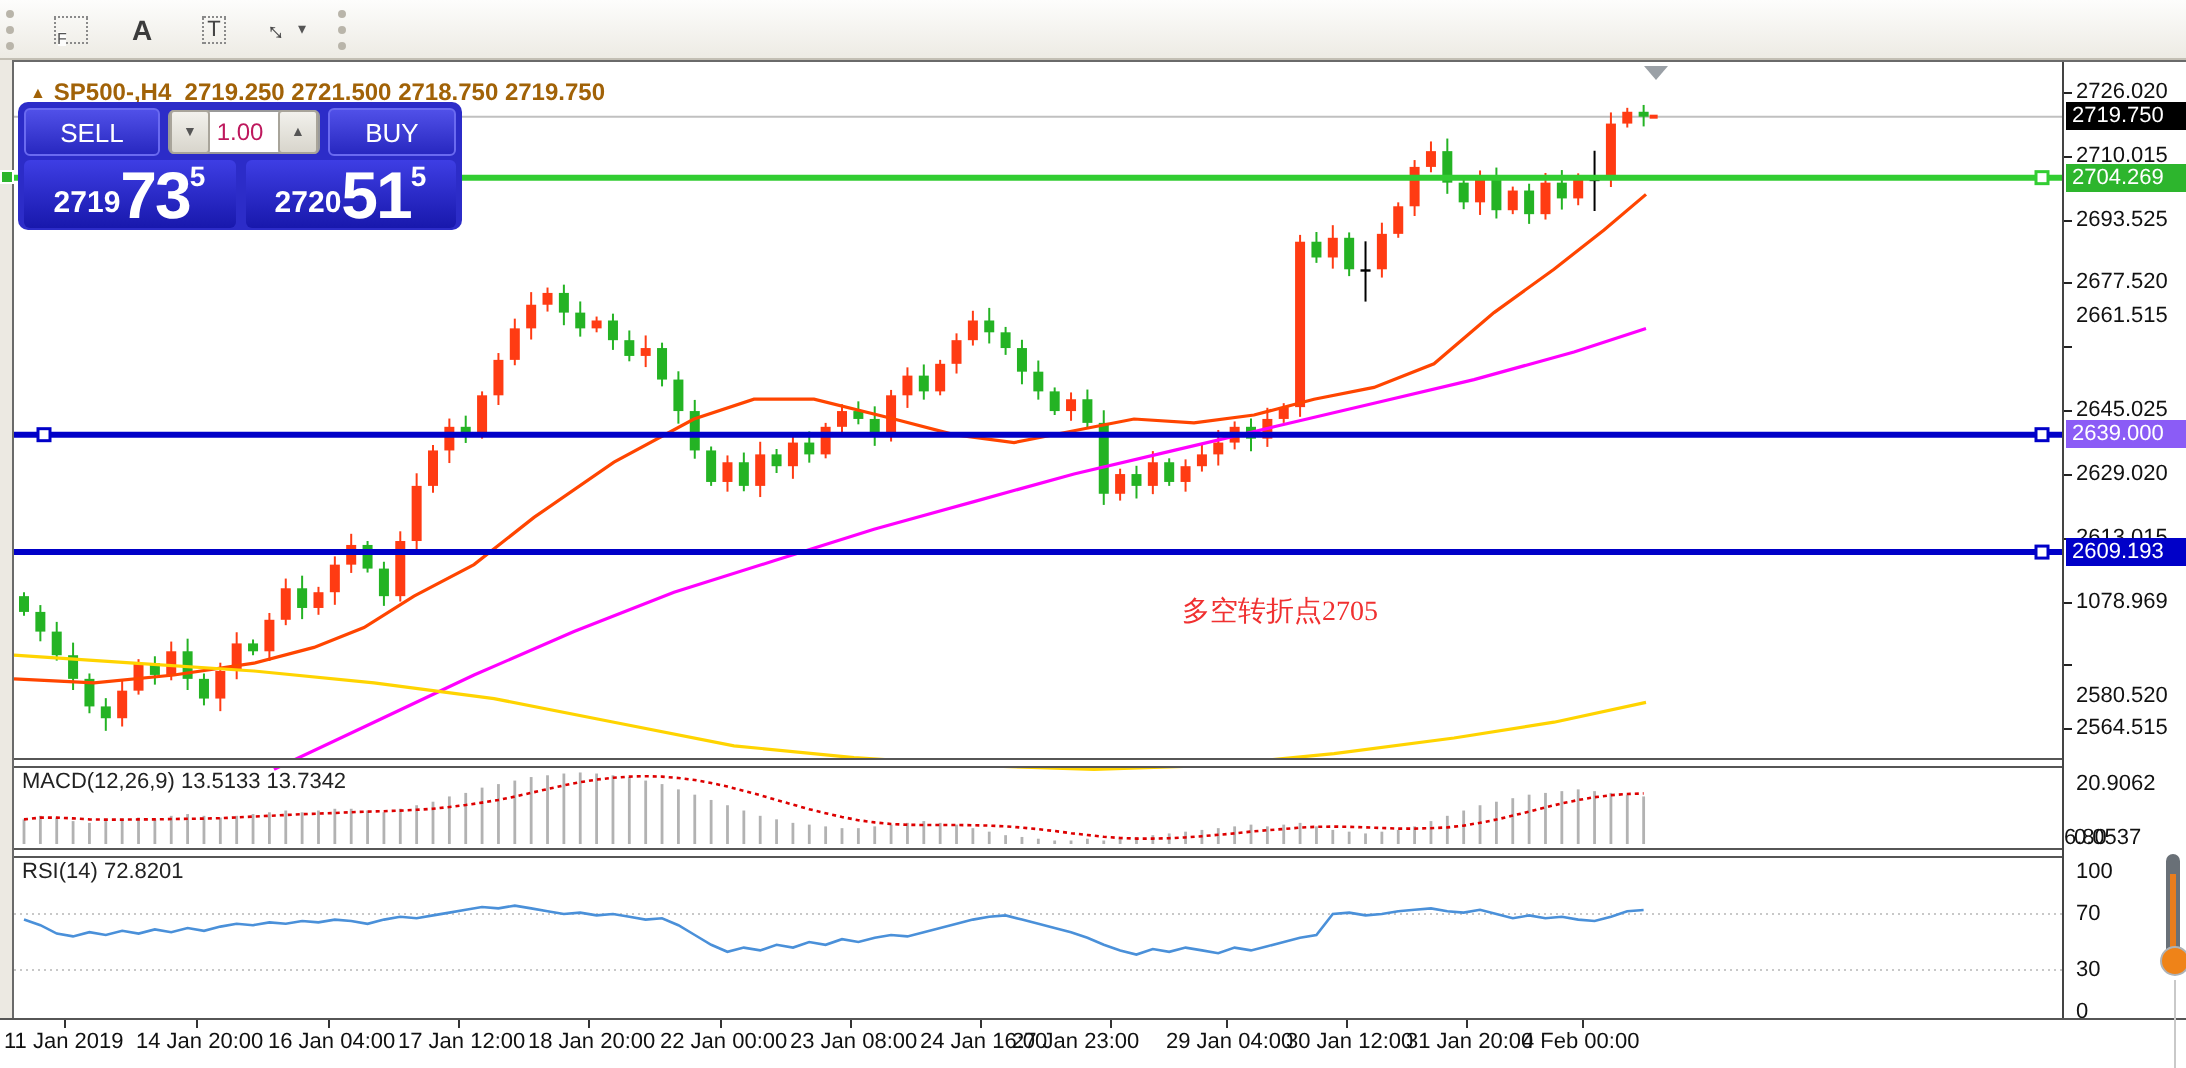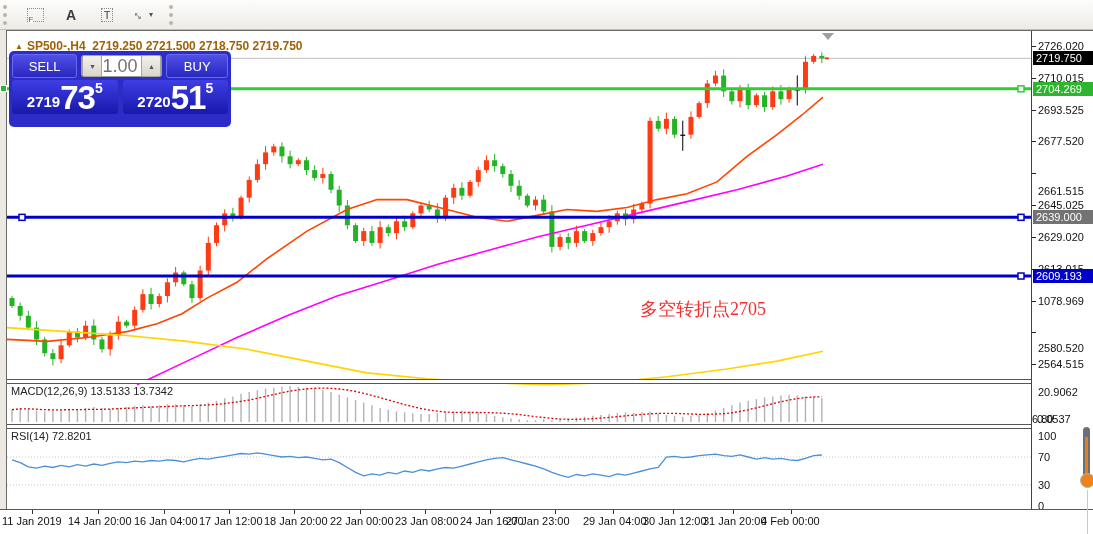--- a/index.html
+++ b/index.html
@@ -33,46 +33,46 @@
   svg{position:absolute;left:0;overflow:visible;}
   #svg-main{top:0;}
   #svg-macd{top:351px;}
   #svg-rsi{top:396px;}
 
   .pane-label{position:absolute;font-size:11px;color:#222;white-space:nowrap;}
   #chart-title{position:absolute;left:8px;top:8px;font-size:12px;font-weight:bold;color:#a16207;white-space:nowrap;}
   #chart-title .tri{font-size:8px;vertical-align:1px;margin-right:4px;}
 
   
-  .trade-panel{position:absolute;left:2px;top:20px;width:222px;height:76px;background:#2c2cc8;
+  .trade-panel{position:absolute;left:2px;top:20px;width:222px;height:64px;background:#2c2cc8;
     border-radius:5px;padding:3px;box-sizing:border-box;}
   .tp-row1{display:flex;align-items:center;height:24px;}
   .tp-btn{height:22px;display:flex;align-items:center;justify-content:center;color:#fff;font-size:13px;
     background:linear-gradient(#5050e8,#2828c0);border-radius:3px;border:1px solid #6a6af0;cursor:pointer;}
   #sell-btn{width:66px;margin-right:4px;}
   #buy-btn{width:62px;margin-left:4px;}
   .vol-group{flex:1;display:flex;align-items:center;background:#fff;border:1px solid #9a9a9a;border-radius:3px;height:22px;box-sizing:border-box;}
   .spin{width:18px;height:20px;background:linear-gradient(#f2f1ec,#d8d5cc);border:1px solid #a8a49a;border-radius:2px;
     font-size:7px;color:#555;display:flex;align-items:center;justify-content:center;cursor:pointer;}
-  .vol-value{flex:1;text-align:left;font-size:18px;color:#737373;padding-right:4px;}
+  .vol-value{flex:1;text-align:center;font-size:12px;color:#be185d;padding-right:4px;}
   .tp-row2{display:flex;height:34px;margin-top:2px;}
   .price-box{flex:1;background:linear-gradient(#3e3ee4,#1818ac);border-radius:3px;color:#fff;
     display:flex;align-items:flex-end;justify-content:center;padding-bottom:1px;}
   .price-box + .price-box{margin-left:5px;}
   .p-small{font-size:15px;font-weight:bold;line-height:22px;}
   .p-big{font-size:33px;font-weight:bold;line-height:30px;letter-spacing:-1px;text-align:center;}
   .p-sup{font-size:14px;font-weight:bold;align-self:flex-start;line-height:14px;margin-top:1px;}
 
   
   .time-axis{position:absolute;left:0;top:509px;width:1093px;height:25px;background:#fff;border-top:1px solid #565656;}
   .time-label{position:absolute;top:5px;font-size:11px;color:#111;white-space:nowrap;}
   .time-tick{position:absolute;top:0;width:1px;height:4px;background:#333;}
 
   
-  #annotation{position:absolute;left:640px;top:297px;font-size:18px;color:#f03030;
+  #annotation{position:absolute;left:591px;top:297px;font-size:14px;color:#f03030;
     font-family:"Liberation Serif",serif;white-space:nowrap;}
   #green-left-handle{position:absolute;left:0;top:85px;width:5px;height:5px;background:#2db52d;border:1px solid #fff;}
   .thermo{position:absolute;left:1079px;top:427px;width:16px;height:64px;}
   .thermo .stem{position:absolute;left:4px;top:0;width:7px;height:52px;background:#697077;border-radius:4px;}
   .thermo .liquid{position:absolute;left:6px;top:10px;width:3px;height:42px;background:#e87d1e;}
   .thermo .bulb{position:absolute;left:1px;top:46px;width:13px;height:13px;border-radius:50%;background:#ef8318;border:1px solid #aeb2b6;}
   #scroll-line{position:absolute;left:1087px;top:490px;width:1px;height:44px;background:#c9c9c9;}
 </style>
 </head>
 <body>
@@ -466,36 +466,36 @@
     <div class="axis-col" id="axis-col">
         <div class="axis-tick" style="top: 15px;"></div>
         <div class="axis-label" style="top: 8px;">2726.020</div>
         <div class="axis-tick" style="top: 47px;"></div>
         <div class="axis-label" style="top: 40px;">2710.015</div>
         <div class="axis-tick" style="top: 79px;"></div>
         <div class="axis-label" style="top: 72px;">2693.525</div>
         <div class="axis-tick" style="top: 110px;"></div>
         <div class="axis-label" style="top: 103px;">2677.520</div>
         <div class="axis-tick" style="top: 142px;"></div>
-        <div class="axis-label" style="top: 153px;">2661.515</div>
+        <div class="axis-label" style="top: 120px;">2661.515</div>
         <div class="axis-tick" style="top: 174px;"></div>
         <div class="axis-label" style="top: 167px;">2645.025</div>
         <div class="axis-tick" style="top: 206px;"></div>
         <div class="axis-label" style="top: 199px;">2629.020</div>
         <div class="axis-tick" style="top: 238px;"></div>
         <div class="axis-label" style="top: 231px;">2613.015</div>
         <div class="axis-tick" style="top: 270px;"></div>
         <div class="axis-label" style="top: 263px;">1078.969</div>
         <div class="axis-tick" style="top: 301px;"></div>
         <div class="axis-label" style="top: 310px;">2580.520</div>
         <div class="axis-tick" style="top: 333px;"></div>
         <div class="axis-label" style="top: 326px;">2564.515</div>
         <div class="axis-badge" style="top: 20px; background: rgb(0, 0, 0);">2719.750</div>
         <div class="axis-badge" style="top: 51px; background: rgb(45, 181, 45);">2704.269</div>
-        <div class="axis-badge" style="top: 179px; background: #737373;">2639.000</div>
+        <div class="axis-badge" style="top: 179px; background: #8b5cf6;">2639.000</div>
         <div class="axis-badge" style="top: 238px; background: rgb(0, 0, 200);">2609.193</div>
         <div class="axis-label" style="top: 354px;">20.9062</div>
         <div class="axis-label" style="top: 381px; left: 0;">6.80</div>
         <div class="axis-label" style="top: 381px; left: 5px;">0.0537</div>
         <div class="axis-label" style="top: 398px;">100</div>
         <div class="axis-label" style="top: 419px; text-align: right;">70</div>
         <div class="axis-label" style="top: 447px;">30</div>
         <div class="axis-label" style="top: 468px;">0</div>
       </div>
   </div>

